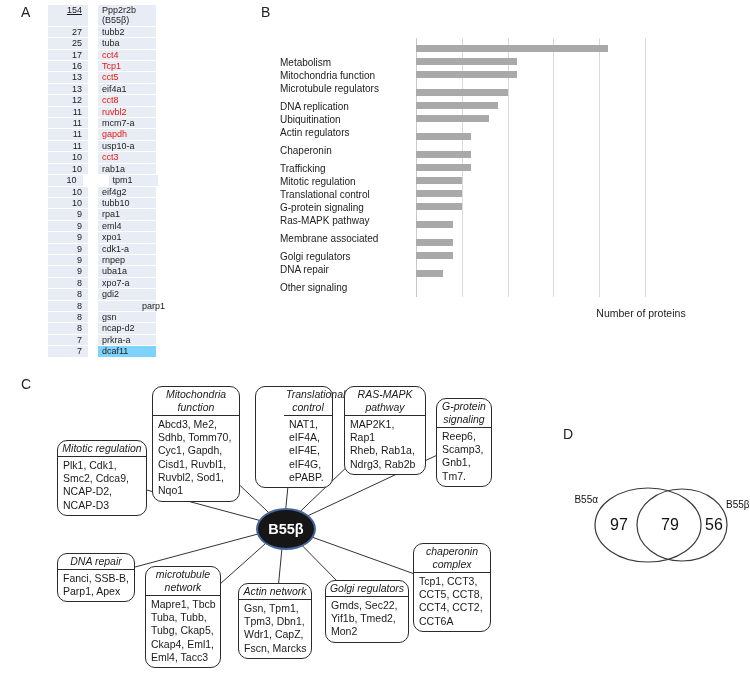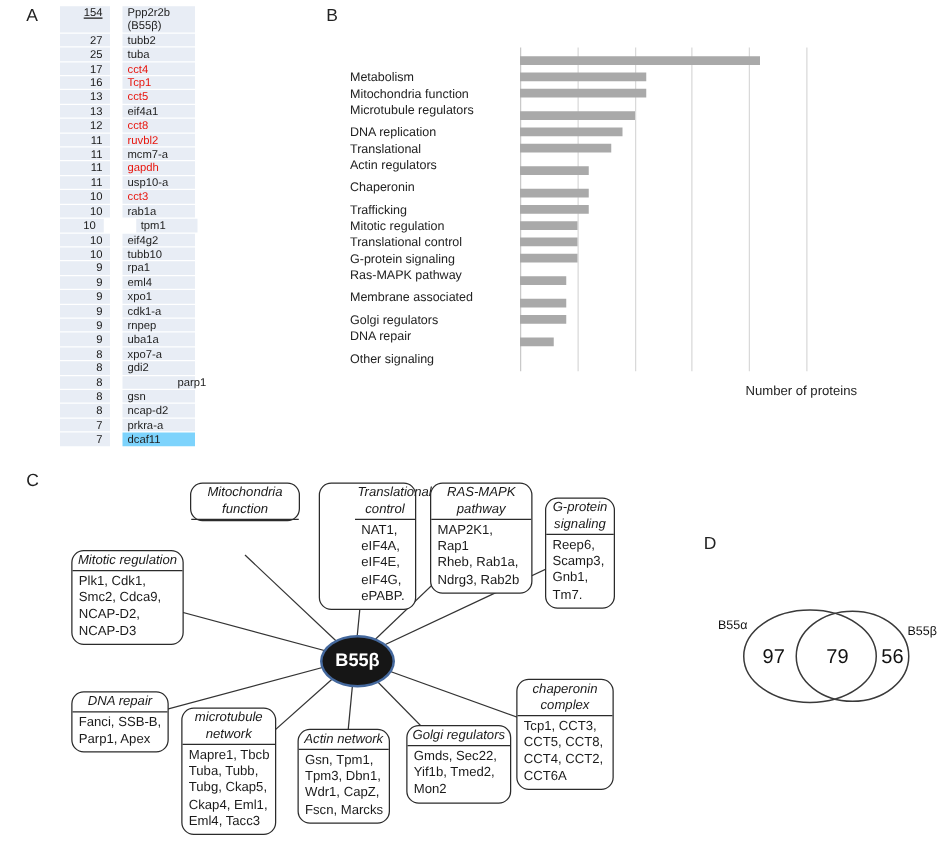--- a/index.html
+++ b/index.html
@@ -192,21 +192,21 @@
           <div class="b-bar" style="width: 100.76px; background: rgb(169, 169, 169);"></div>
         </div>
       </div>
       <div class="b-row" style="margin-top: 5px;">
         <div class="b-label">DNA replication</div>
         <div class="b-track">
           <div class="b-bar" style="width: 91.6px; background: rgb(169, 169, 169);"></div>
         </div>
       </div>
       <div class="b-row">
-        <div class="b-label">Translational</div>
+        <div class="b-label">Ubiquitination</div>
         <div class="b-track">
           <div class="b-bar" style="width: 82.44px; background: rgb(169, 169, 169);"></div>
         </div>
       </div>
       <div class="b-row">
         <div class="b-label">Actin regulators</div>
         <div class="b-track">
           <div class="b-bar" style="width: 73.28px; background: rgb(169, 169, 169);"></div>
         </div>
       </div>
@@ -300,20 +300,26 @@
 <div class="net-box" style="left: 57px; top: 440px; width: 90px;">
       <div class="net-title">Mitotic regulation</div>
       <div class="net-body">Plk1, Cdk1,
 Smc2, Cdca9,
 NCAP-D2,
 NCAP-D3</div>
     </div>
     <div class="net-box" style="left: 152px; top: 386px; width: 88px;">
       <div class="net-title">Mitochondria
 function</div>
+      <div class="net-body">Abcd3, Me2,
+Sdhb, Tomm70,
+Cyc1, Gapdh,
+Cisd1, Ruvbl1,
+Ruvbl2, Sod1,
+Nqo1</div>
     </div>
     <div class="net-box" style="left: 255px; top: 386px; width: 78px; padding-left: 28px;">
       <div class="net-title">Translational
 control</div>
       <div class="net-body">NAT1, eIF4A,
 eIF4E, eIF4G,
 ePABP.</div>
     </div>
     <div class="net-box" style="left: 344px; top: 386px; width: 82px;">
       <div class="net-title">RAS-MAPK

